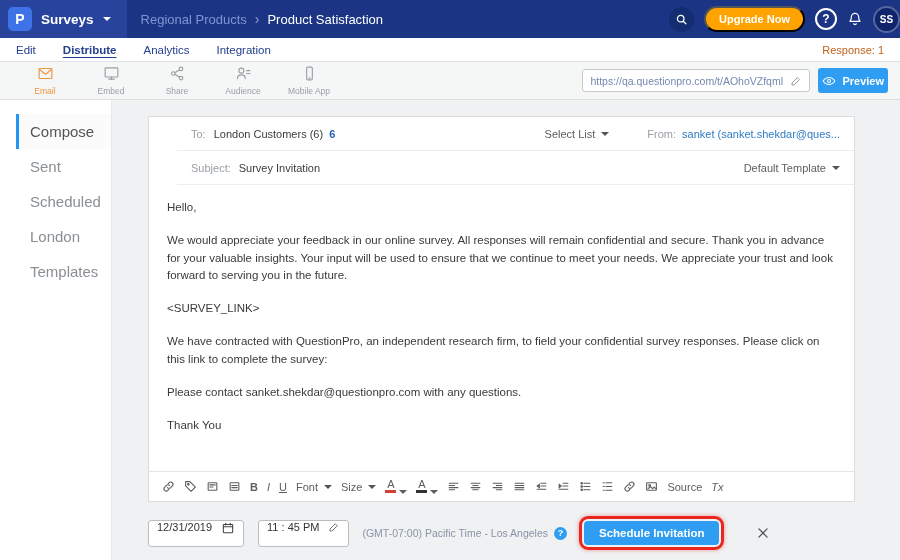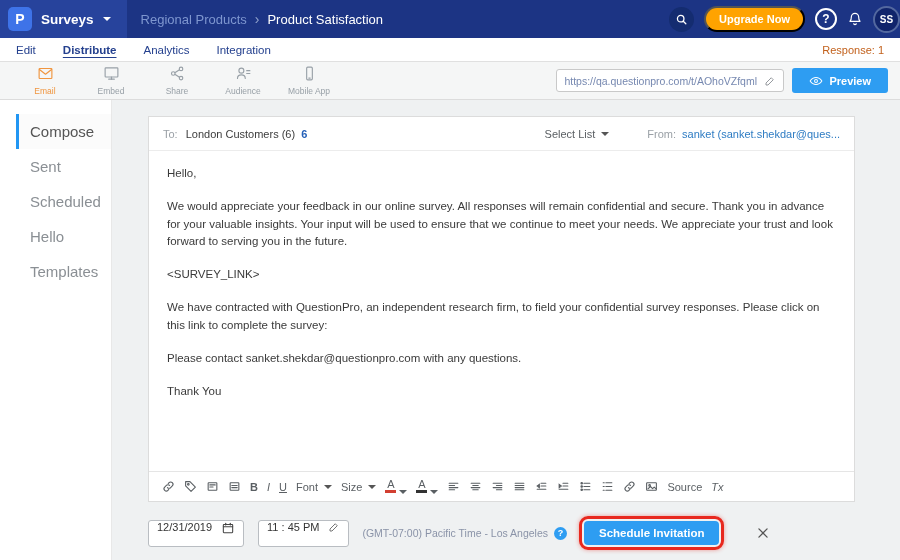--- a/index.html
+++ b/index.html
@@ -30,30 +30,30 @@
   .subnav-item.active { font-weight:bold; text-decoration:underline; text-underline-offset:3px; }
   .response { margin-left:auto; color:#c2611c; font-size:11px; }
 
   
   .dist-toolbar { position:absolute; top:62px; left:0; right:0; height:38px; background:#f5f6f6; border-bottom:1px solid #dcdcdc; display:flex; align-items:center; padding:0 12px; }
   .channel { width:66px; display:flex; flex-direction:column; align-items:center; gap:4px; color:#98a0a7; font-size:8.5px; }
   .channel.active { color:#f0953f; }
   .url-wrap { margin-left:auto; display:flex; align-items:center; gap:8px; }
   .url-box { width:228px; height:23px; background:#fff; border:1px solid #c9c9c9; border-radius:3px; display:flex; align-items:center; padding:0 7px; gap:5px; }
   .url-text { flex:1; font-size:10.5px; color:#7688b0; white-space:nowrap; overflow:hidden; }
-  .preview-btn { height:25px; background:#2e9df2; color:#fff; border:none; border-radius:3px; display:flex; align-items:center; gap:6px; padding:0 17px; font-size:11px; font-weight:bold; font-family:inherit; }
+  .preview-btn { height:25px; background:#2e9df2; color:#fff; border:none; border-radius:3px; display:flex; align-items:center; gap:6px; padding:0 4px; font-size:11px; font-weight:bold; font-family:inherit; }
 
   
   .content { position:absolute; top:100px; left:0; right:0; bottom:0; background:#eff1f2; }
   .sidebar { position:absolute; left:0; top:0; bottom:0; width:112px; background:#fff; border-right:1px solid #e8e8e8; padding-top:14px; }
   .side-item { margin-left:16px; border-left:3px solid transparent; padding:9px 0 9px 11px; font-size:15px; color:#8a8f94; }
   .side-item.active { border-left-color:#2196F3; color:#555; background:#fbfbfb; }
 
   .card { position:absolute; left:148px; top:16px; width:707px; height:386px; background:#fff; border:1px solid #dcdcdc; }
-  .row { height:34px; display:flex; align-items:center; padding:12px 14px; border-bottom:1px solid #ececec; font-size:11px; }
+  .row { height:34px; display:flex; align-items:center; padding:12px 14px; border-bottom:1px solid #ececec; font-size:11px;margin-left:28px; }
   .lab { color:#9aa0a6; margin-right:8px; }
   .to-value { color:#3c3c3c; }
   .to-count { color:#2460b8; font-weight:bold; margin-left:6px; }
   .row-right { margin-left:auto; display:flex; align-items:center; }
   .dd { display:flex; align-items:center; gap:6px; color:#5a5f63; }
   .dd .caret { color:#555; }
   .from-label { color:#9aa0a6; margin-left:38px; margin-right:6px; }
   .from-value { color:#2e7cc3; }
   .subject-value { color:#3c3c3c; }
 
@@ -200,40 +200,50 @@
       </button>
     </div>
   </div>
 
   <div class="content">
 
     <aside class="sidebar">
       <div class="side-item active">Compose</div>
       <div class="side-item">Sent</div>
       <div class="side-item">Scheduled</div>
-      <div class="side-item">Hello</div>
+      <div class="side-item">London</div>
       <div class="side-item">Templates</div>
     </aside>
 
     <section class="card">
 
       <div class="row">
         <span class="lab">To:</span>
         <span class="to-value">London Customers (6)</span>
         <span class="to-count">6</span>
         <span class="row-right">
           <span class="dd">
             <span>Select List</span>
             <span class="caret"></span>
           </span>
           <span class="from-label">From:</span>
           <span class="from-value">sanket (sanket.shekdar@ques...</span>
         </span>
       </div>
 
+      <div class="row">
+        <span class="lab">Subject:</span>
+        <span class="subject-value">Survey Invitation</span>
+        <span class="row-right">
+          <span class="dd">
+            <span>Default Template</span>
+            <span class="caret"></span>
+          </span>
+        </span>
+      </div>
 
       <div class="mail-body">
         <p>Hello,</p>
         <p>We would appreciate your feedback in our online survey. All responses will remain confidential and secure. Thank you in advance for your valuable insights. Your input will be used to ensure that we continue to meet your needs. We appreciate your trust and look forward to serving you in the future.</p>
         <p>&lt;SURVEY_LINK&gt;</p>
         <p>We have contracted with QuestionPro, an independent research firm, to field your confidential survey responses. Please click on this link to complete the survey:</p>
         <p>Please contact sanket.shekdar@questionpro.com with any questions.</p>
         <p>Thank You</p>
       </div>
 

